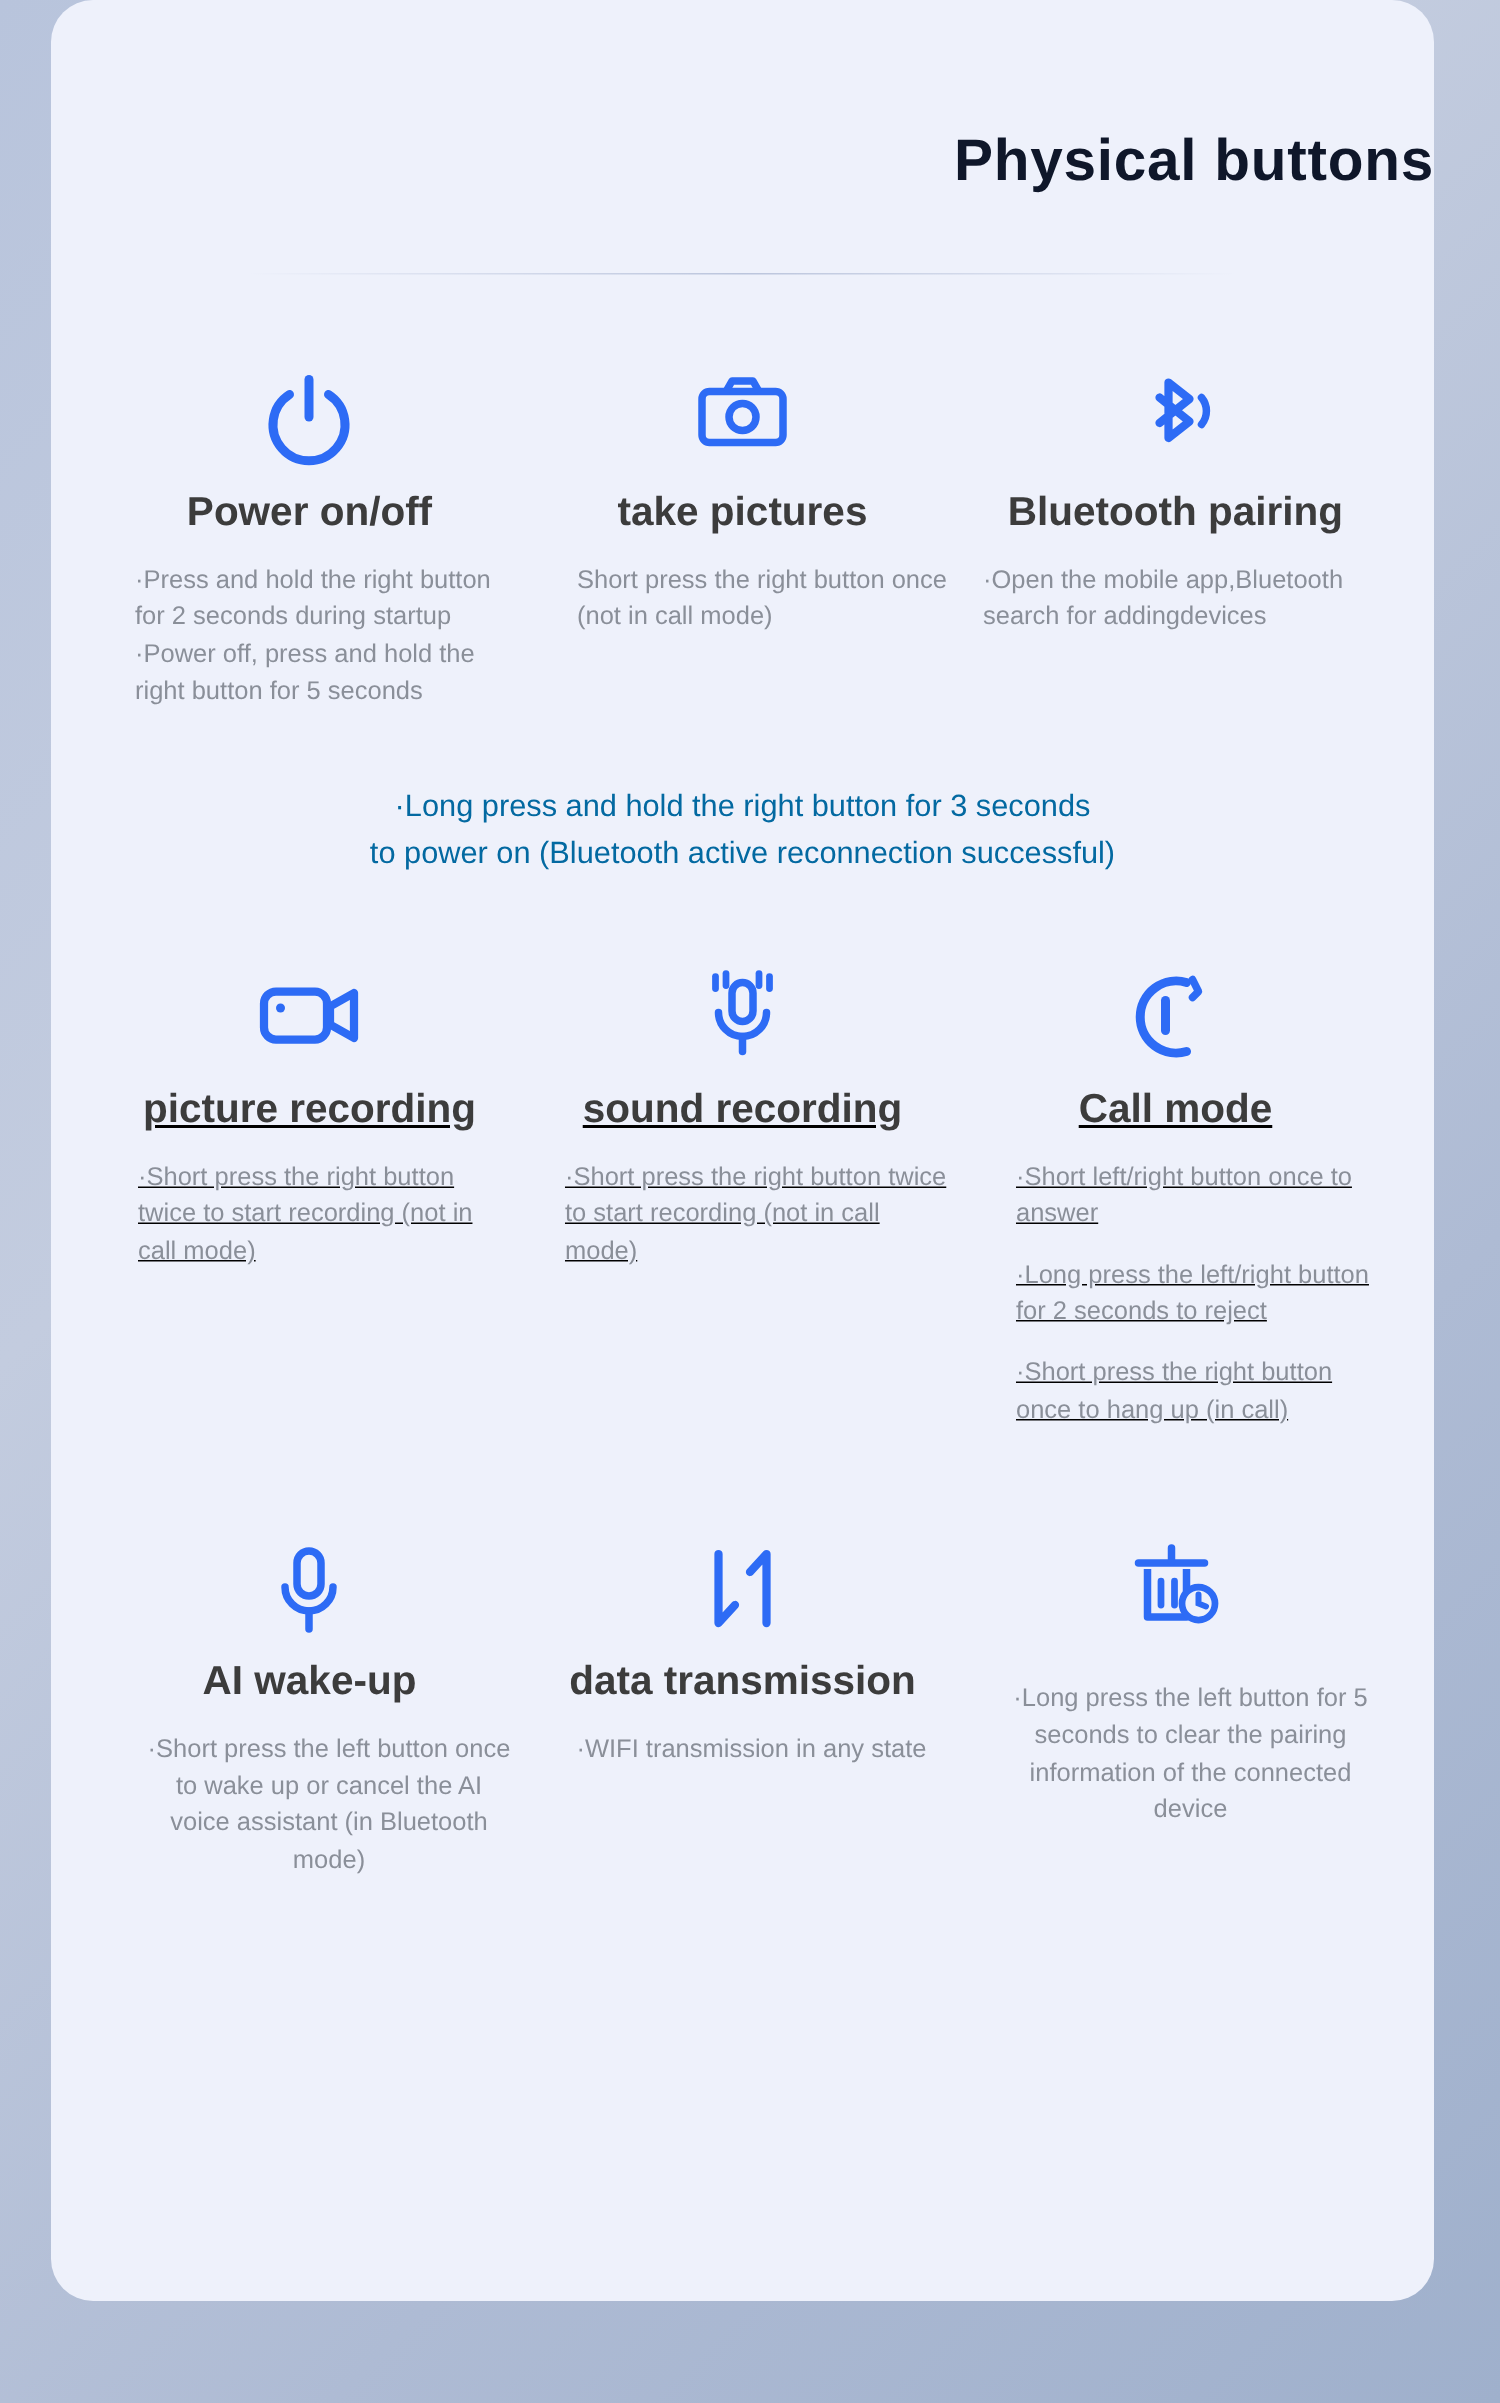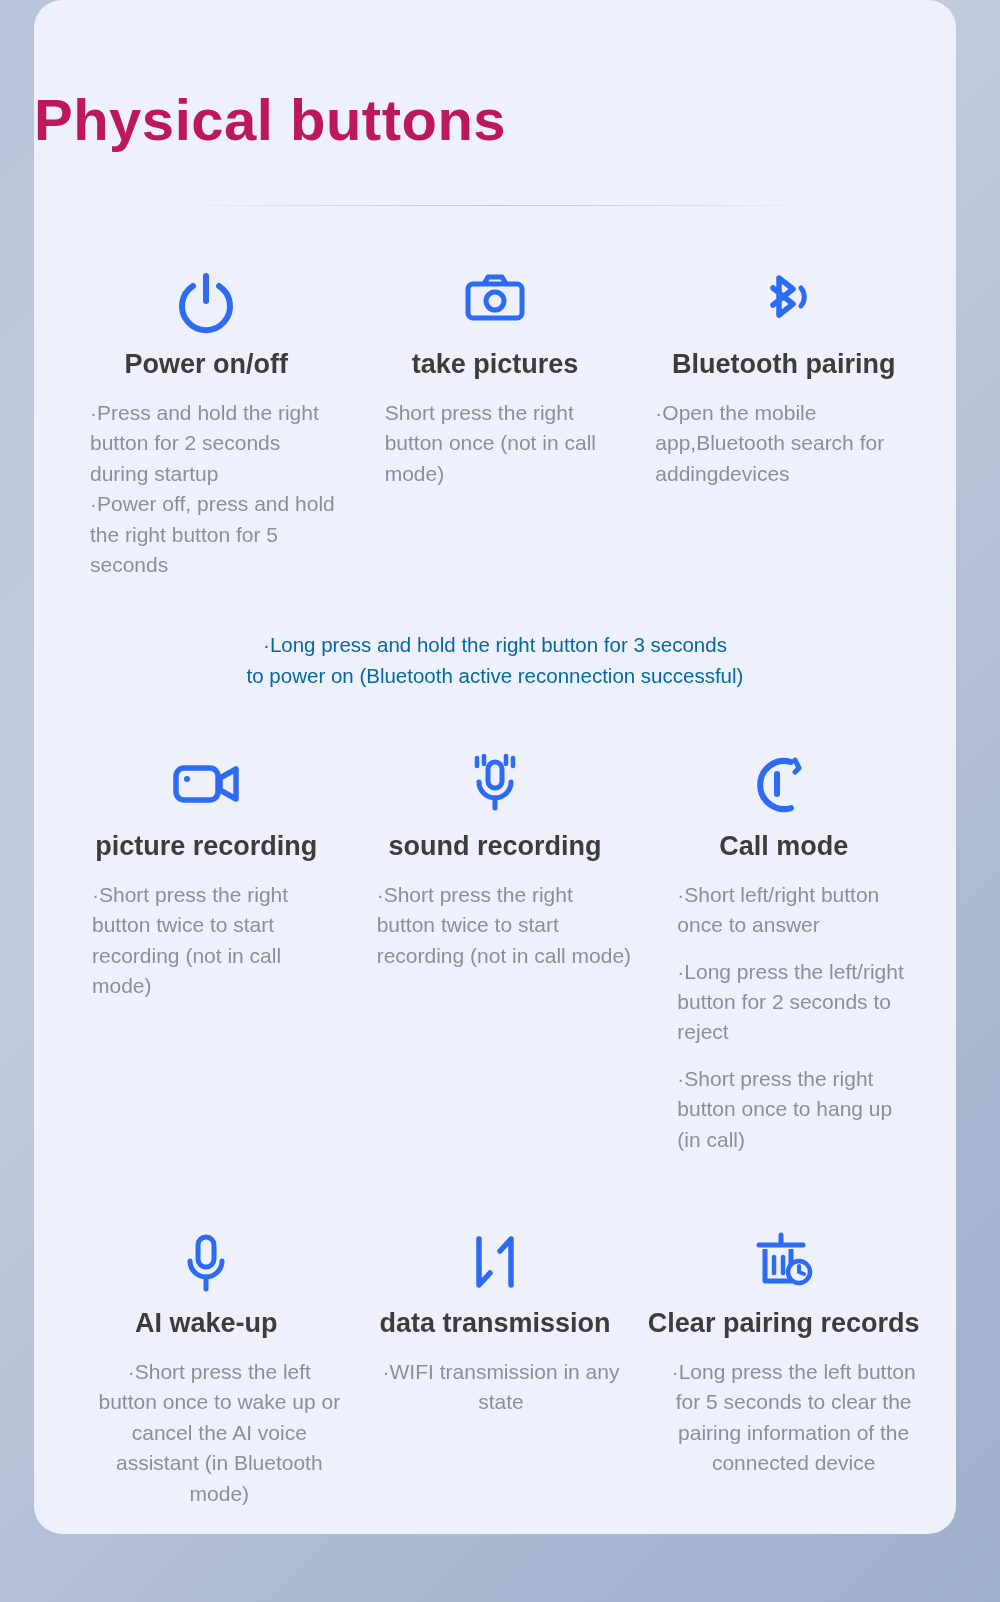--- a/index.html
+++ b/index.html
@@ -17,23 +17,23 @@
     position: absolute;
     left: 34px;
     top: 0px;
     width: 922px;
     height: 1534px;
     background: #eef1fb;
     border-radius: 28px;
     overflow: hidden;
   }
   .title {
-    text-align: left;
-    color: #be185d;
-    font-size: 58px;
+    text-align: right;
+    color: #0f172a;
+    font-size: 39px;
     font-weight: bold;
     letter-spacing: 0.5px;
     margin-top: 86px;
   }
   .divider {
     width: 660px;
     height: 1px;
     margin: 52px auto 0 auto;
     background: linear-gradient(to right, rgba(180,190,215,0), rgba(170,182,210,0.75), rgba(180,190,215,0));
   }
@@ -56,41 +56,41 @@
   .icon-wrap svg { display: block; }
   .cell-title {
     text-align: center;
     font-size: 27px;
     font-weight: bold;
     color: #3c3c3c;
     line-height: 1.25;
   }
   .cell-body {
     margin-top: 16px;
-    font-size: 21px;
+    font-size: 17px;
     line-height: 1.45;
     color: #8a8f99;
   }
   .cell-body p { margin: 0 0 16px 0; }
   .cell-body p:last-child { margin-bottom: 0; }
 
   
   .r1c1 .cell-body { text-align: left; padding-left: 20px; }
   .r1c2 .cell-body { text-align: left; padding-left: 8px; }
   .r1c3 .cell-body { text-align: left; padding-left: 26px; }
 
   .note {
     text-align: center;
     font-size: 20.5px;
     line-height: 1.5;
     color: #0369a1;
     margin-top: 50px;
   }
 
-  .row2 { margin-top: 52px; }
+  .row2 { margin-top: 52px; text-decoration: underline; }
   .row2 .cell-body { text-align: left; }
   .r2c1 .cell-body { padding-left: 22px; }
   .r2c2 .cell-body { padding-left: 18px; }
   .r2c3 .cell-body { padding-left: 30px; }
 
   .row3 { margin-top: 66px; }
   .row3 .cell-body { text-align: center; }
   .r3c1 .cell-body { padding-left: 26px; }
   .r3c2 .cell-body { padding-left: 12px; }
   .r3c3 .cell-body { padding-left: 20px; }
@@ -237,20 +237,19 @@
         <svg width="74" height="74" viewBox="0 0 74 74">
           <line x1="12" y1="18" x2="56" y2="18" stroke="#2d6bf5" stroke-width="5" stroke-linecap="round"></line>
           <line x1="34" y1="8" x2="34" y2="17" stroke="#2d6bf5" stroke-width="5" stroke-linecap="round"></line>
           <path d="M18 22 L18 54 L44 54 L44 22" fill="none" stroke="#2d6bf5" stroke-width="5" stroke-linejoin="round"></path>
           <line x1="27" y1="30" x2="27" y2="46" stroke="#2d6bf5" stroke-width="4.5" stroke-linecap="round"></line>
           <line x1="36" y1="30" x2="36" y2="46" stroke="#2d6bf5" stroke-width="4.5" stroke-linecap="round"></line>
           <circle cx="52" cy="45" r="11" fill="#eef1fb" stroke="#2d6bf5" stroke-width="4.5"></circle>
           <path d="M52 39 L52 45 L57 47" fill="none" stroke="#2d6bf5" stroke-width="4" stroke-linecap="round"></path>
         </svg>
       </div>
-      <div class="cell-title">Clear pairing records</div>
       <div class="cell-body">
         <p>·Long press the left button for 5 seconds to clear the pairing information of the connected device</p>
       </div>
     </div>
   </div>
 
 </div>
 
 </body></html>

